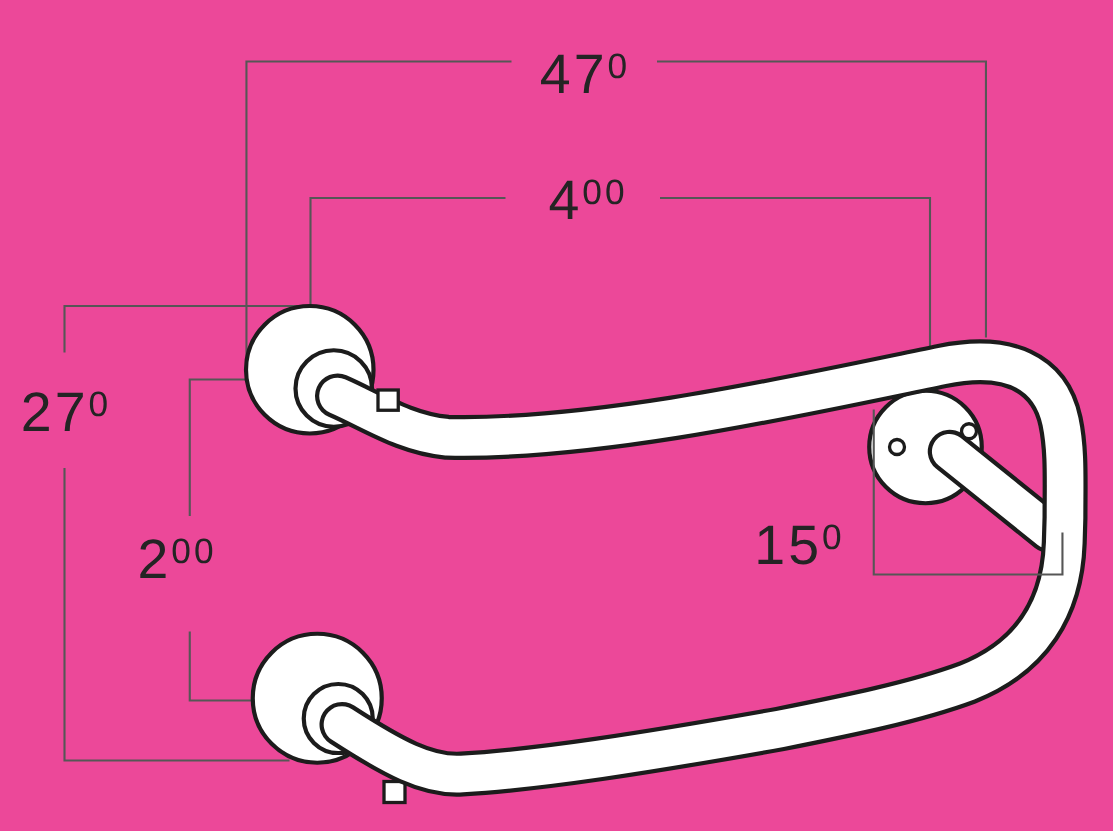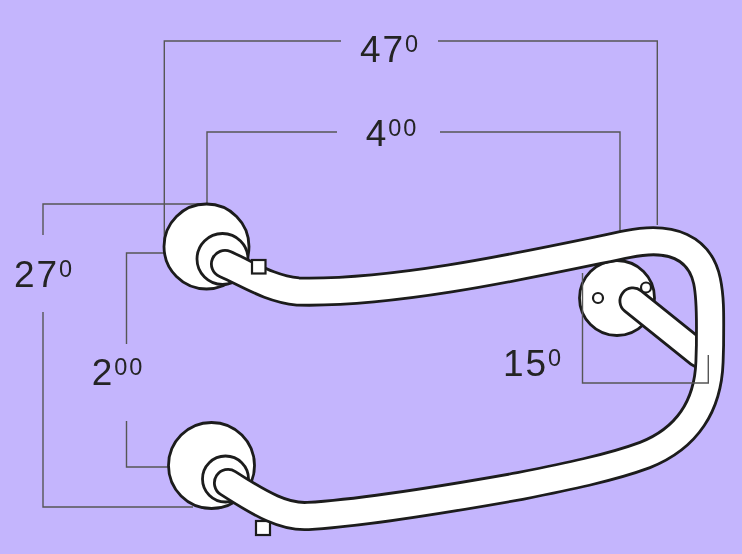--- a/index.html
+++ b/index.html
@@ -7,21 +7,21 @@
     padding: 0;
     width: 742px;
     height: 554px;
     background: #ffffff;
     overflow: hidden;
   }
   .stage {
     position: relative;
     width: 742px;
     height: 554px;
-    background: #c4b5fd;
+    background: #ec4899;
   }
   svg { display: block; }
 
   
   .dim {
     fill: none;
     stroke: #565656;
     stroke-width: 1.4;
   }
 

